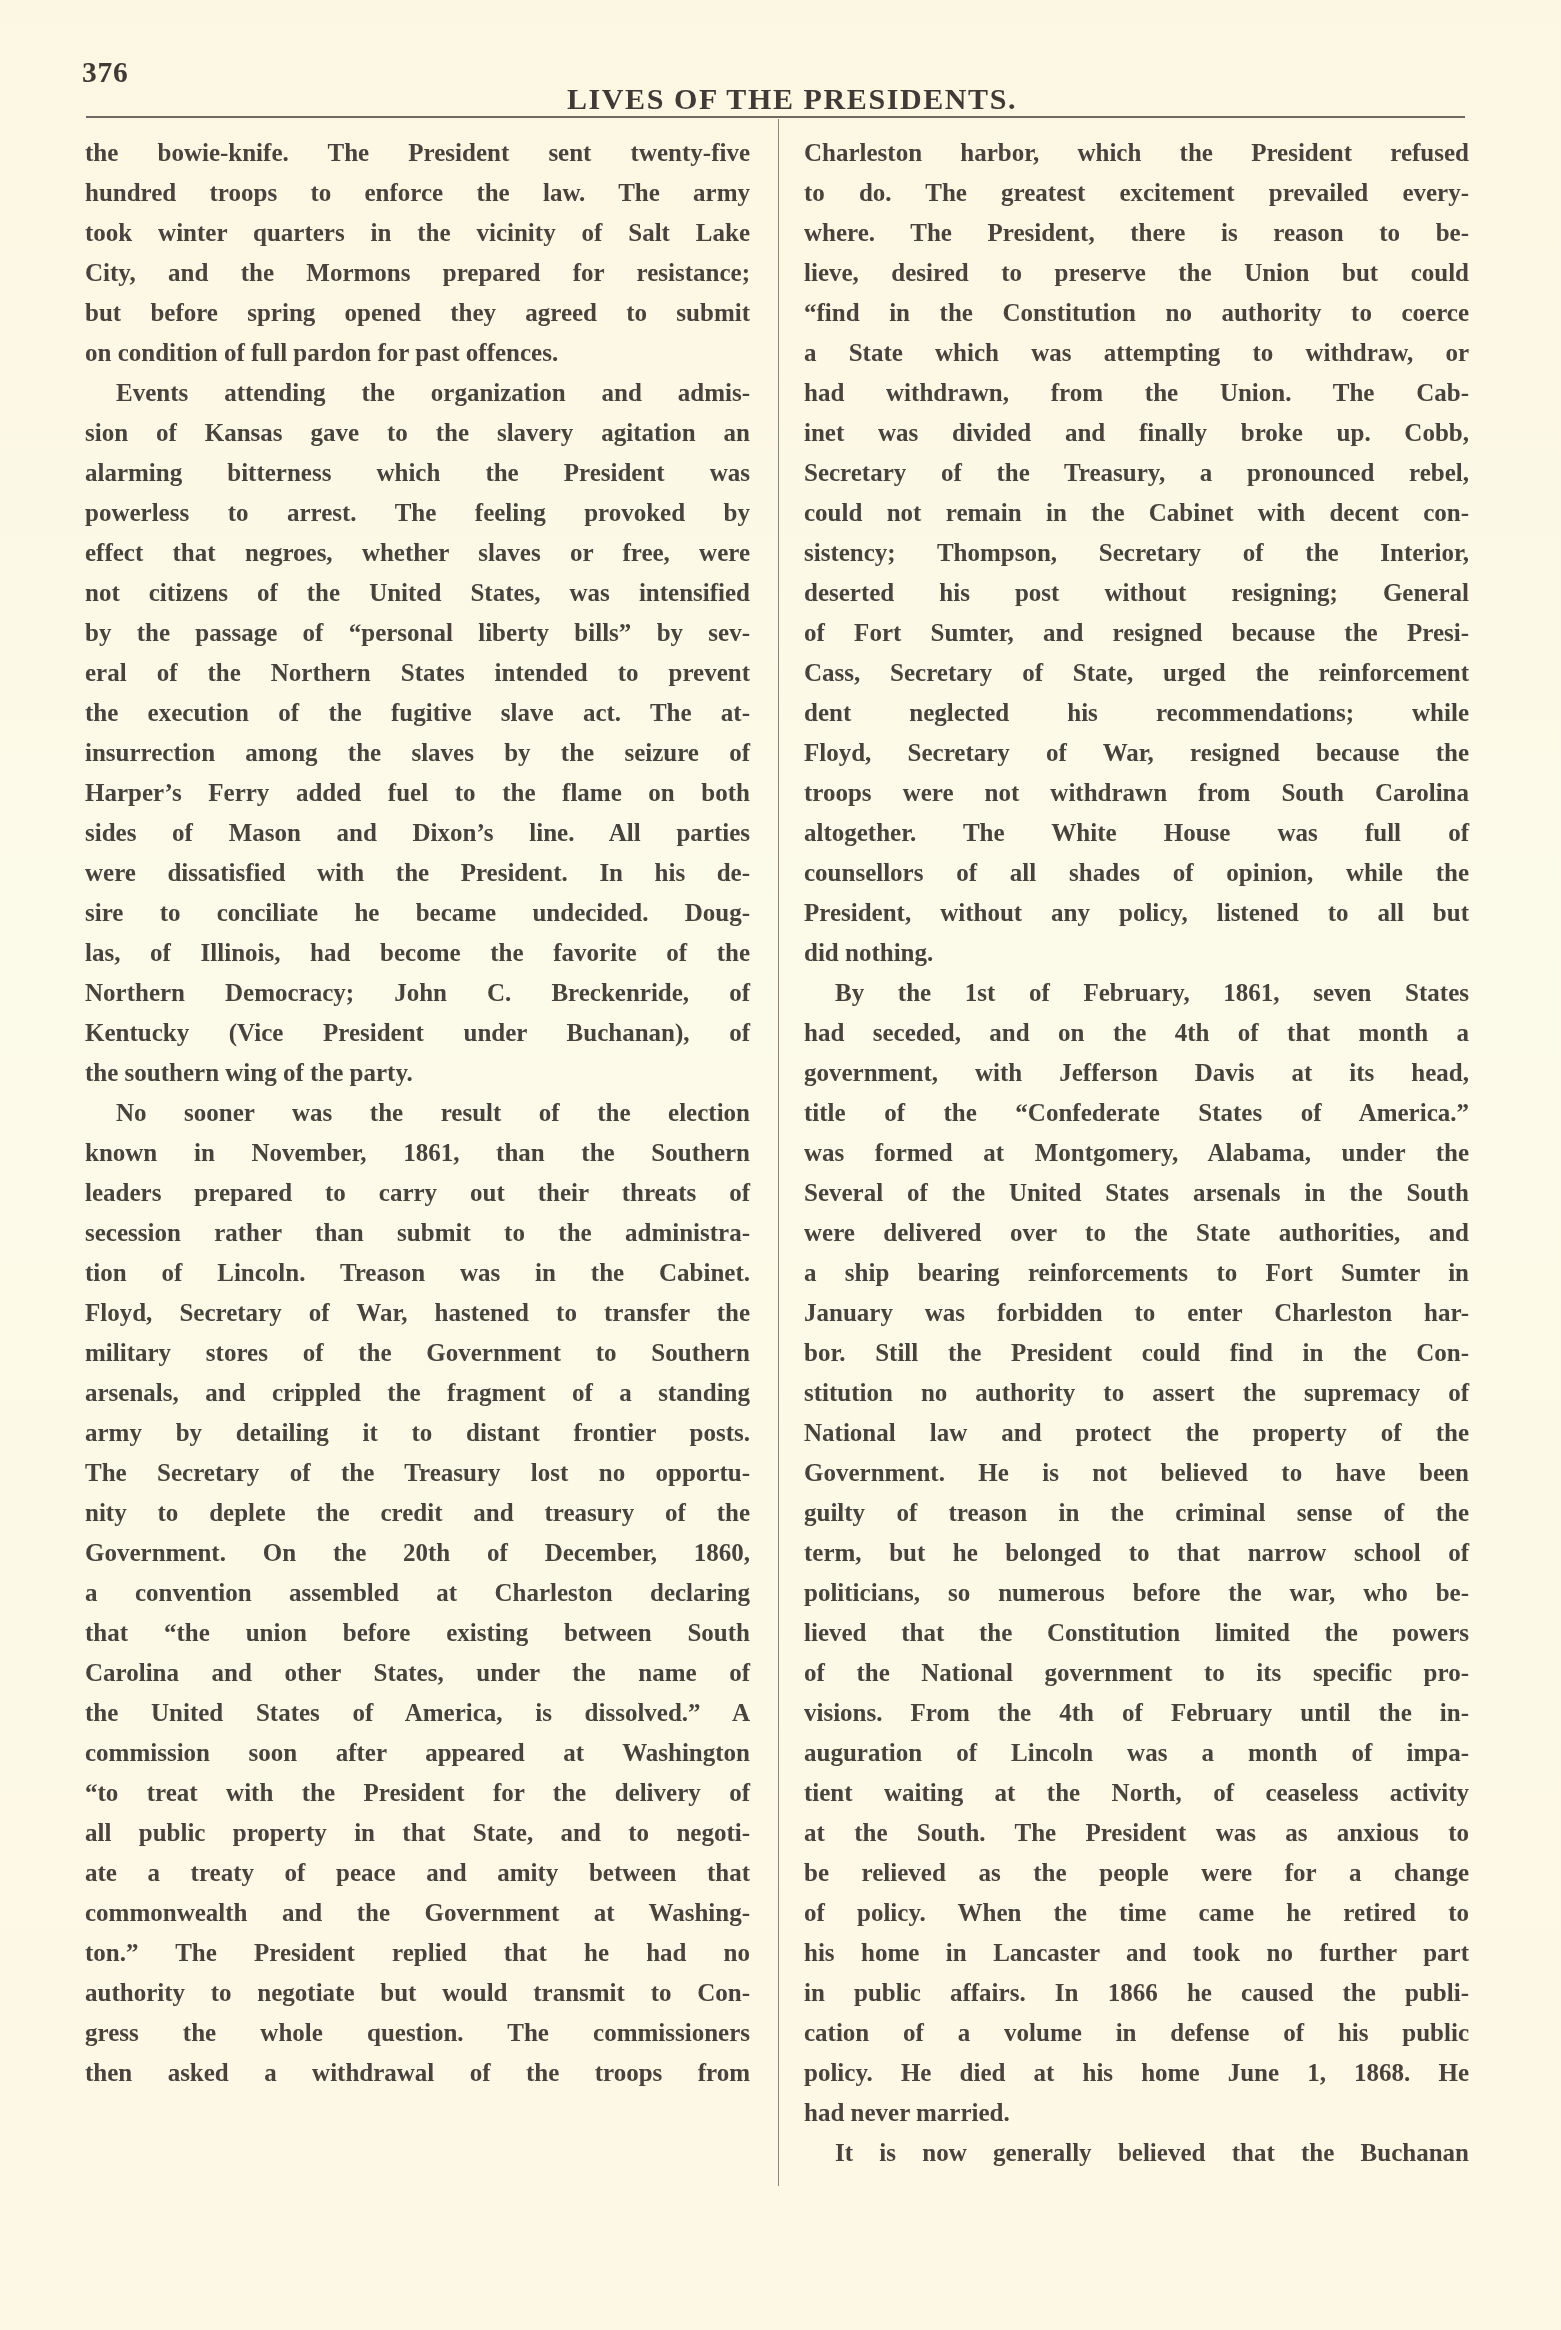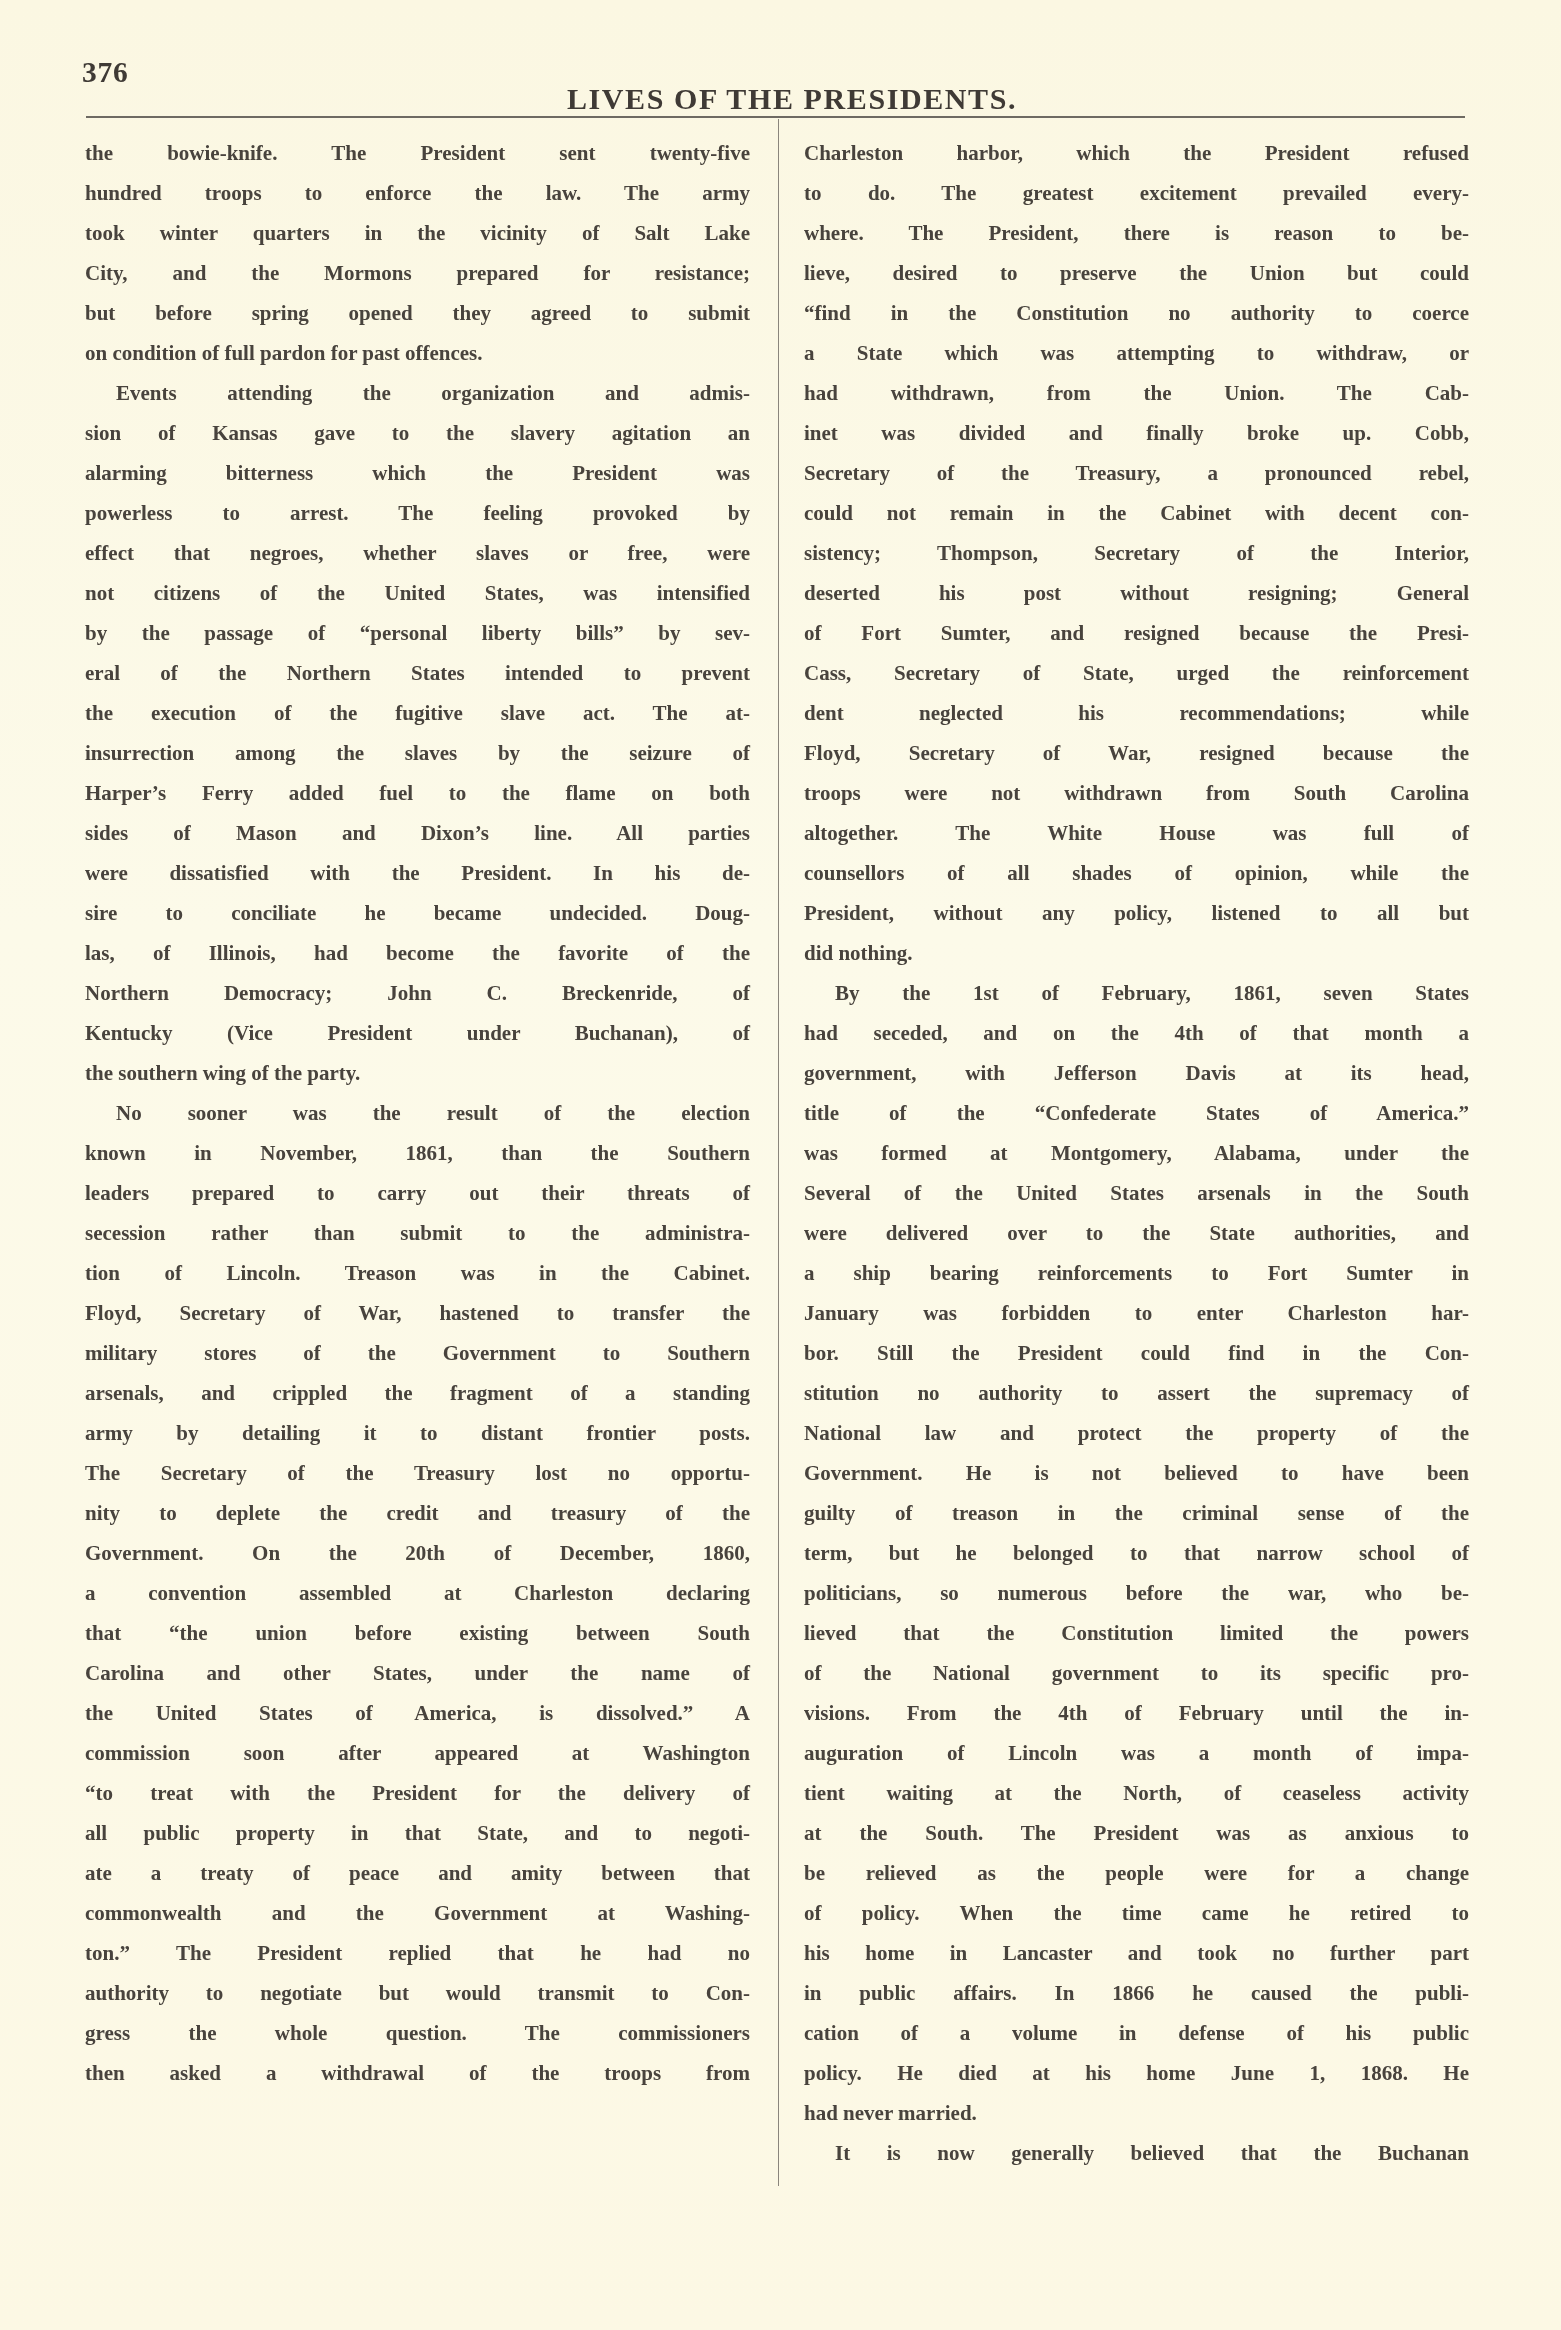--- a/index.html
+++ b/index.html
@@ -63,21 +63,21 @@
       left: 778px;
       top: 119px;
       width: 0;
       height: 2067px;
       border-left: 1.6px solid #8a857c;
     }
     .column {
       position: absolute;
       top: 133px;
       width: 665px;
-      font-size: 21px;
+      font-size: 25px;
       line-height: 40px;
       color: #48433d;
     }
     .col-left { left: 85px; }
     .col-right { left: 804px; }
     .line {
       display: block;
       white-space: nowrap;
       text-align: justify;
       text-align-last: justify;

